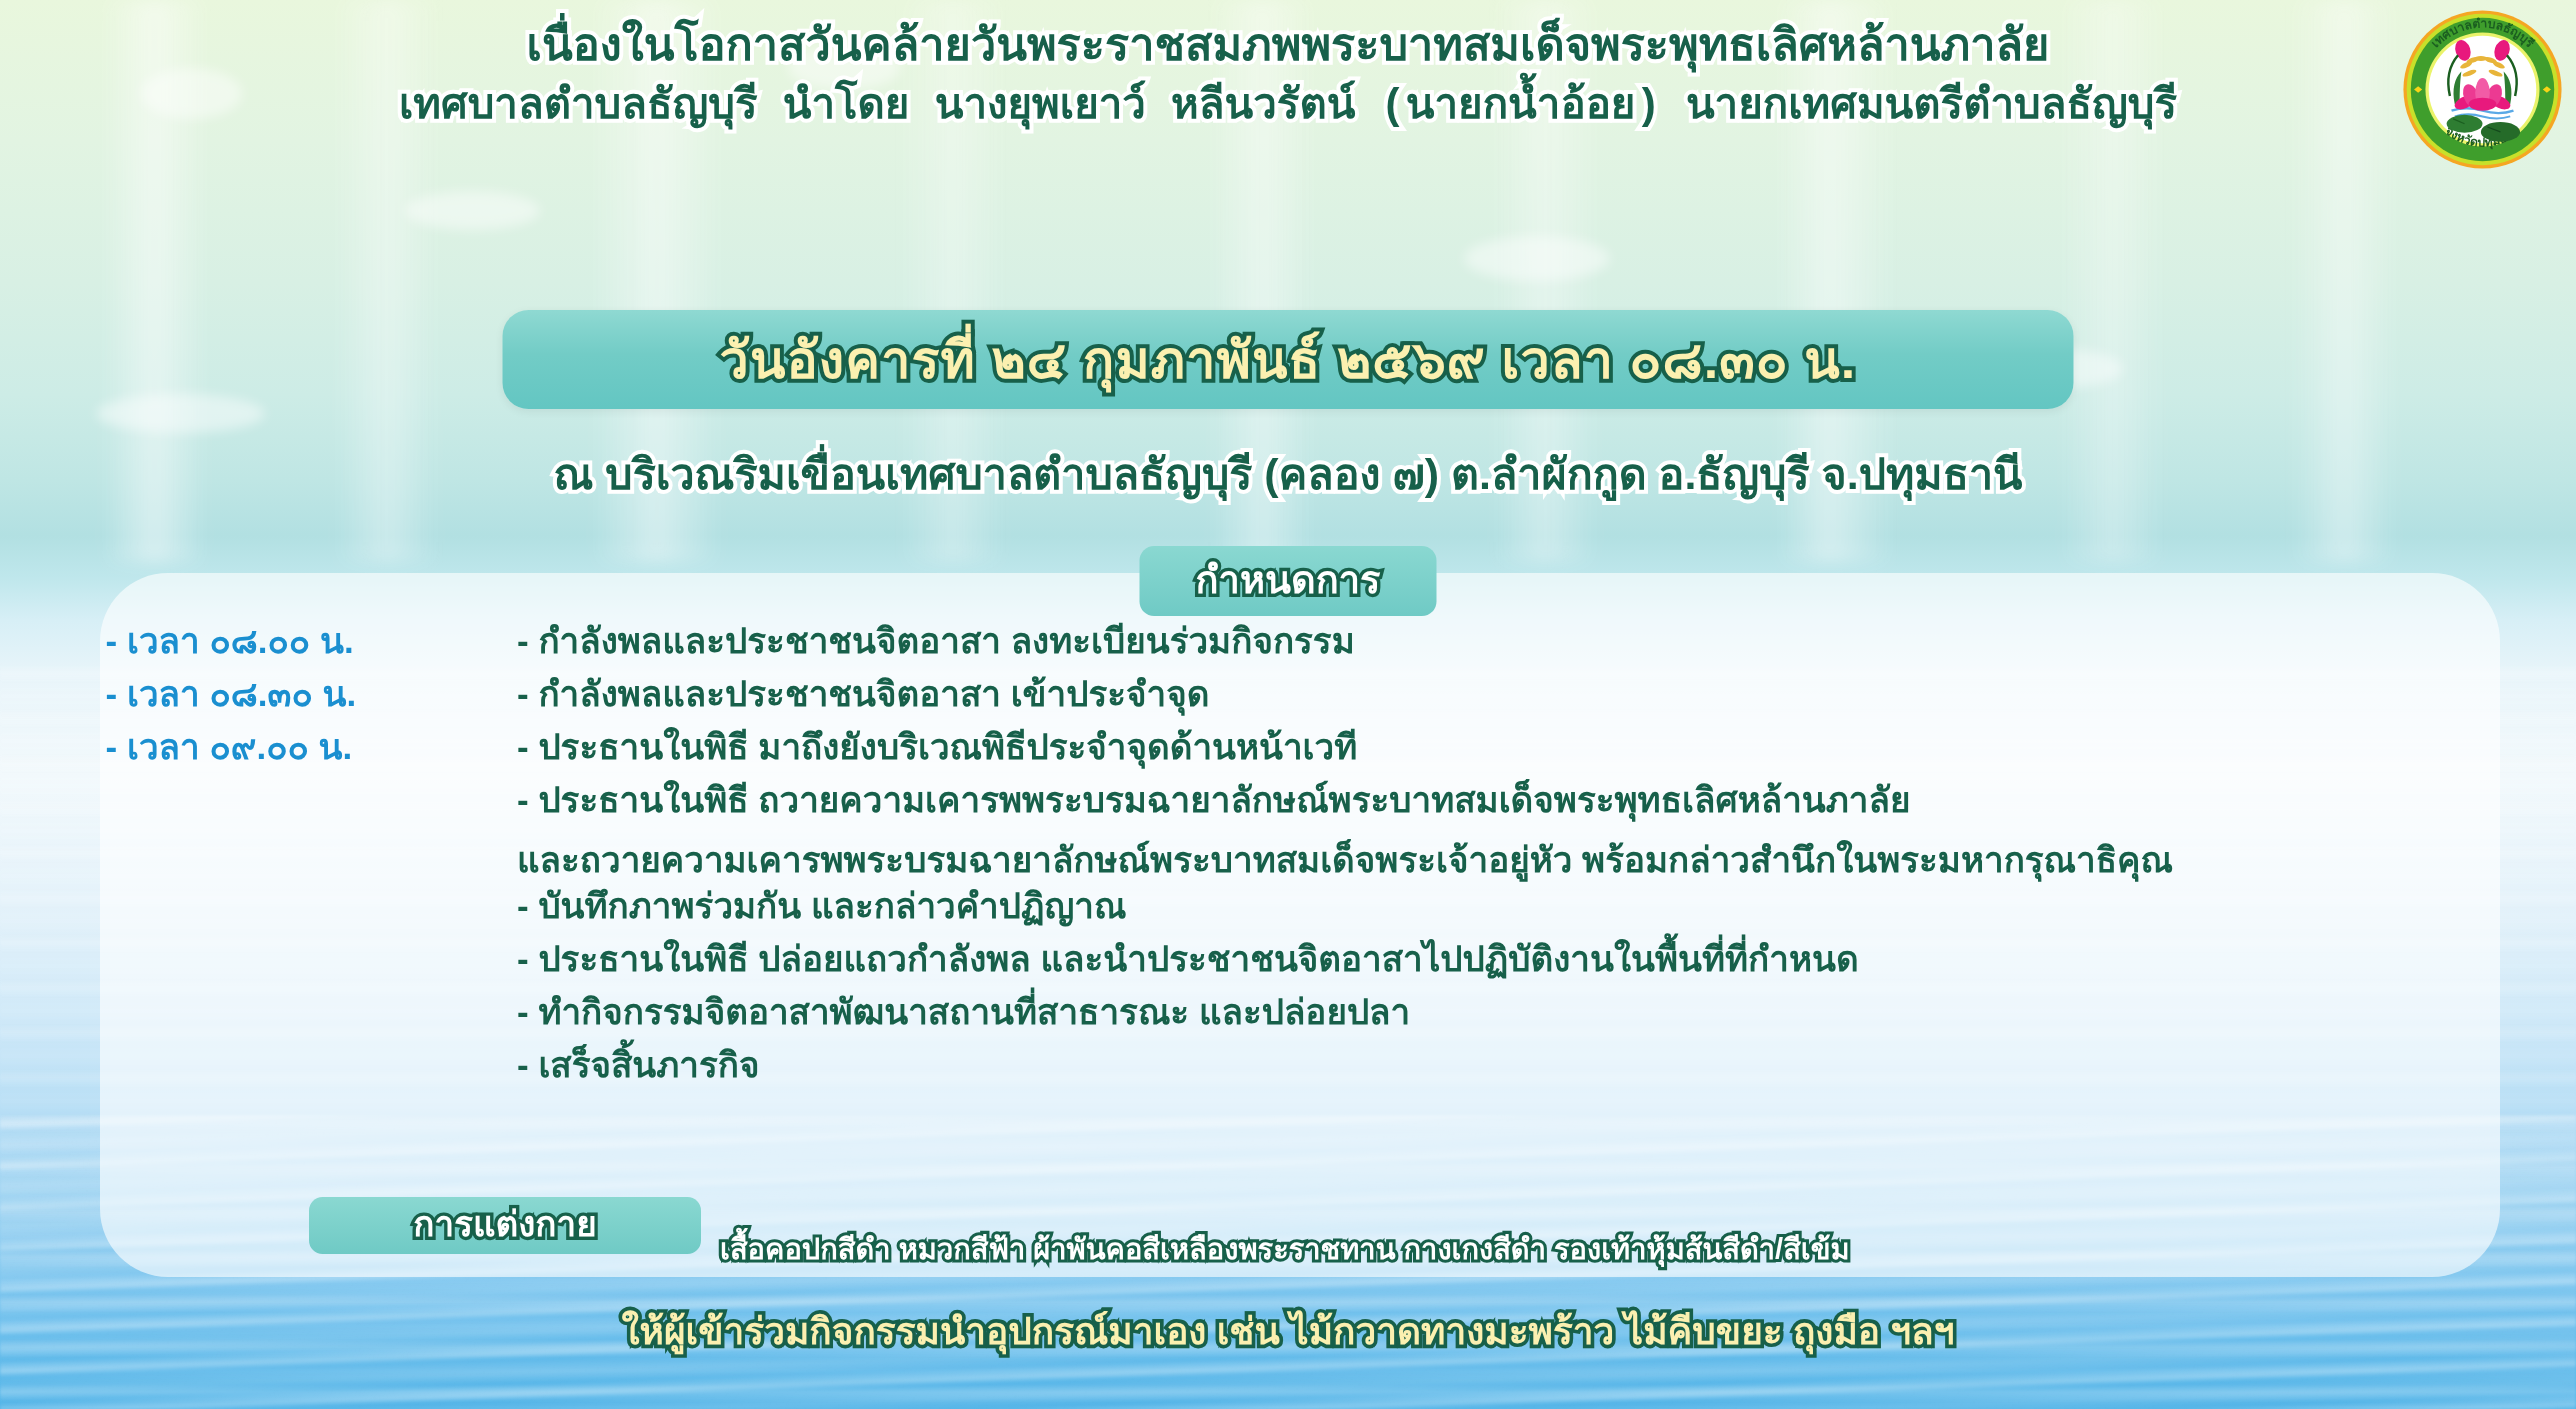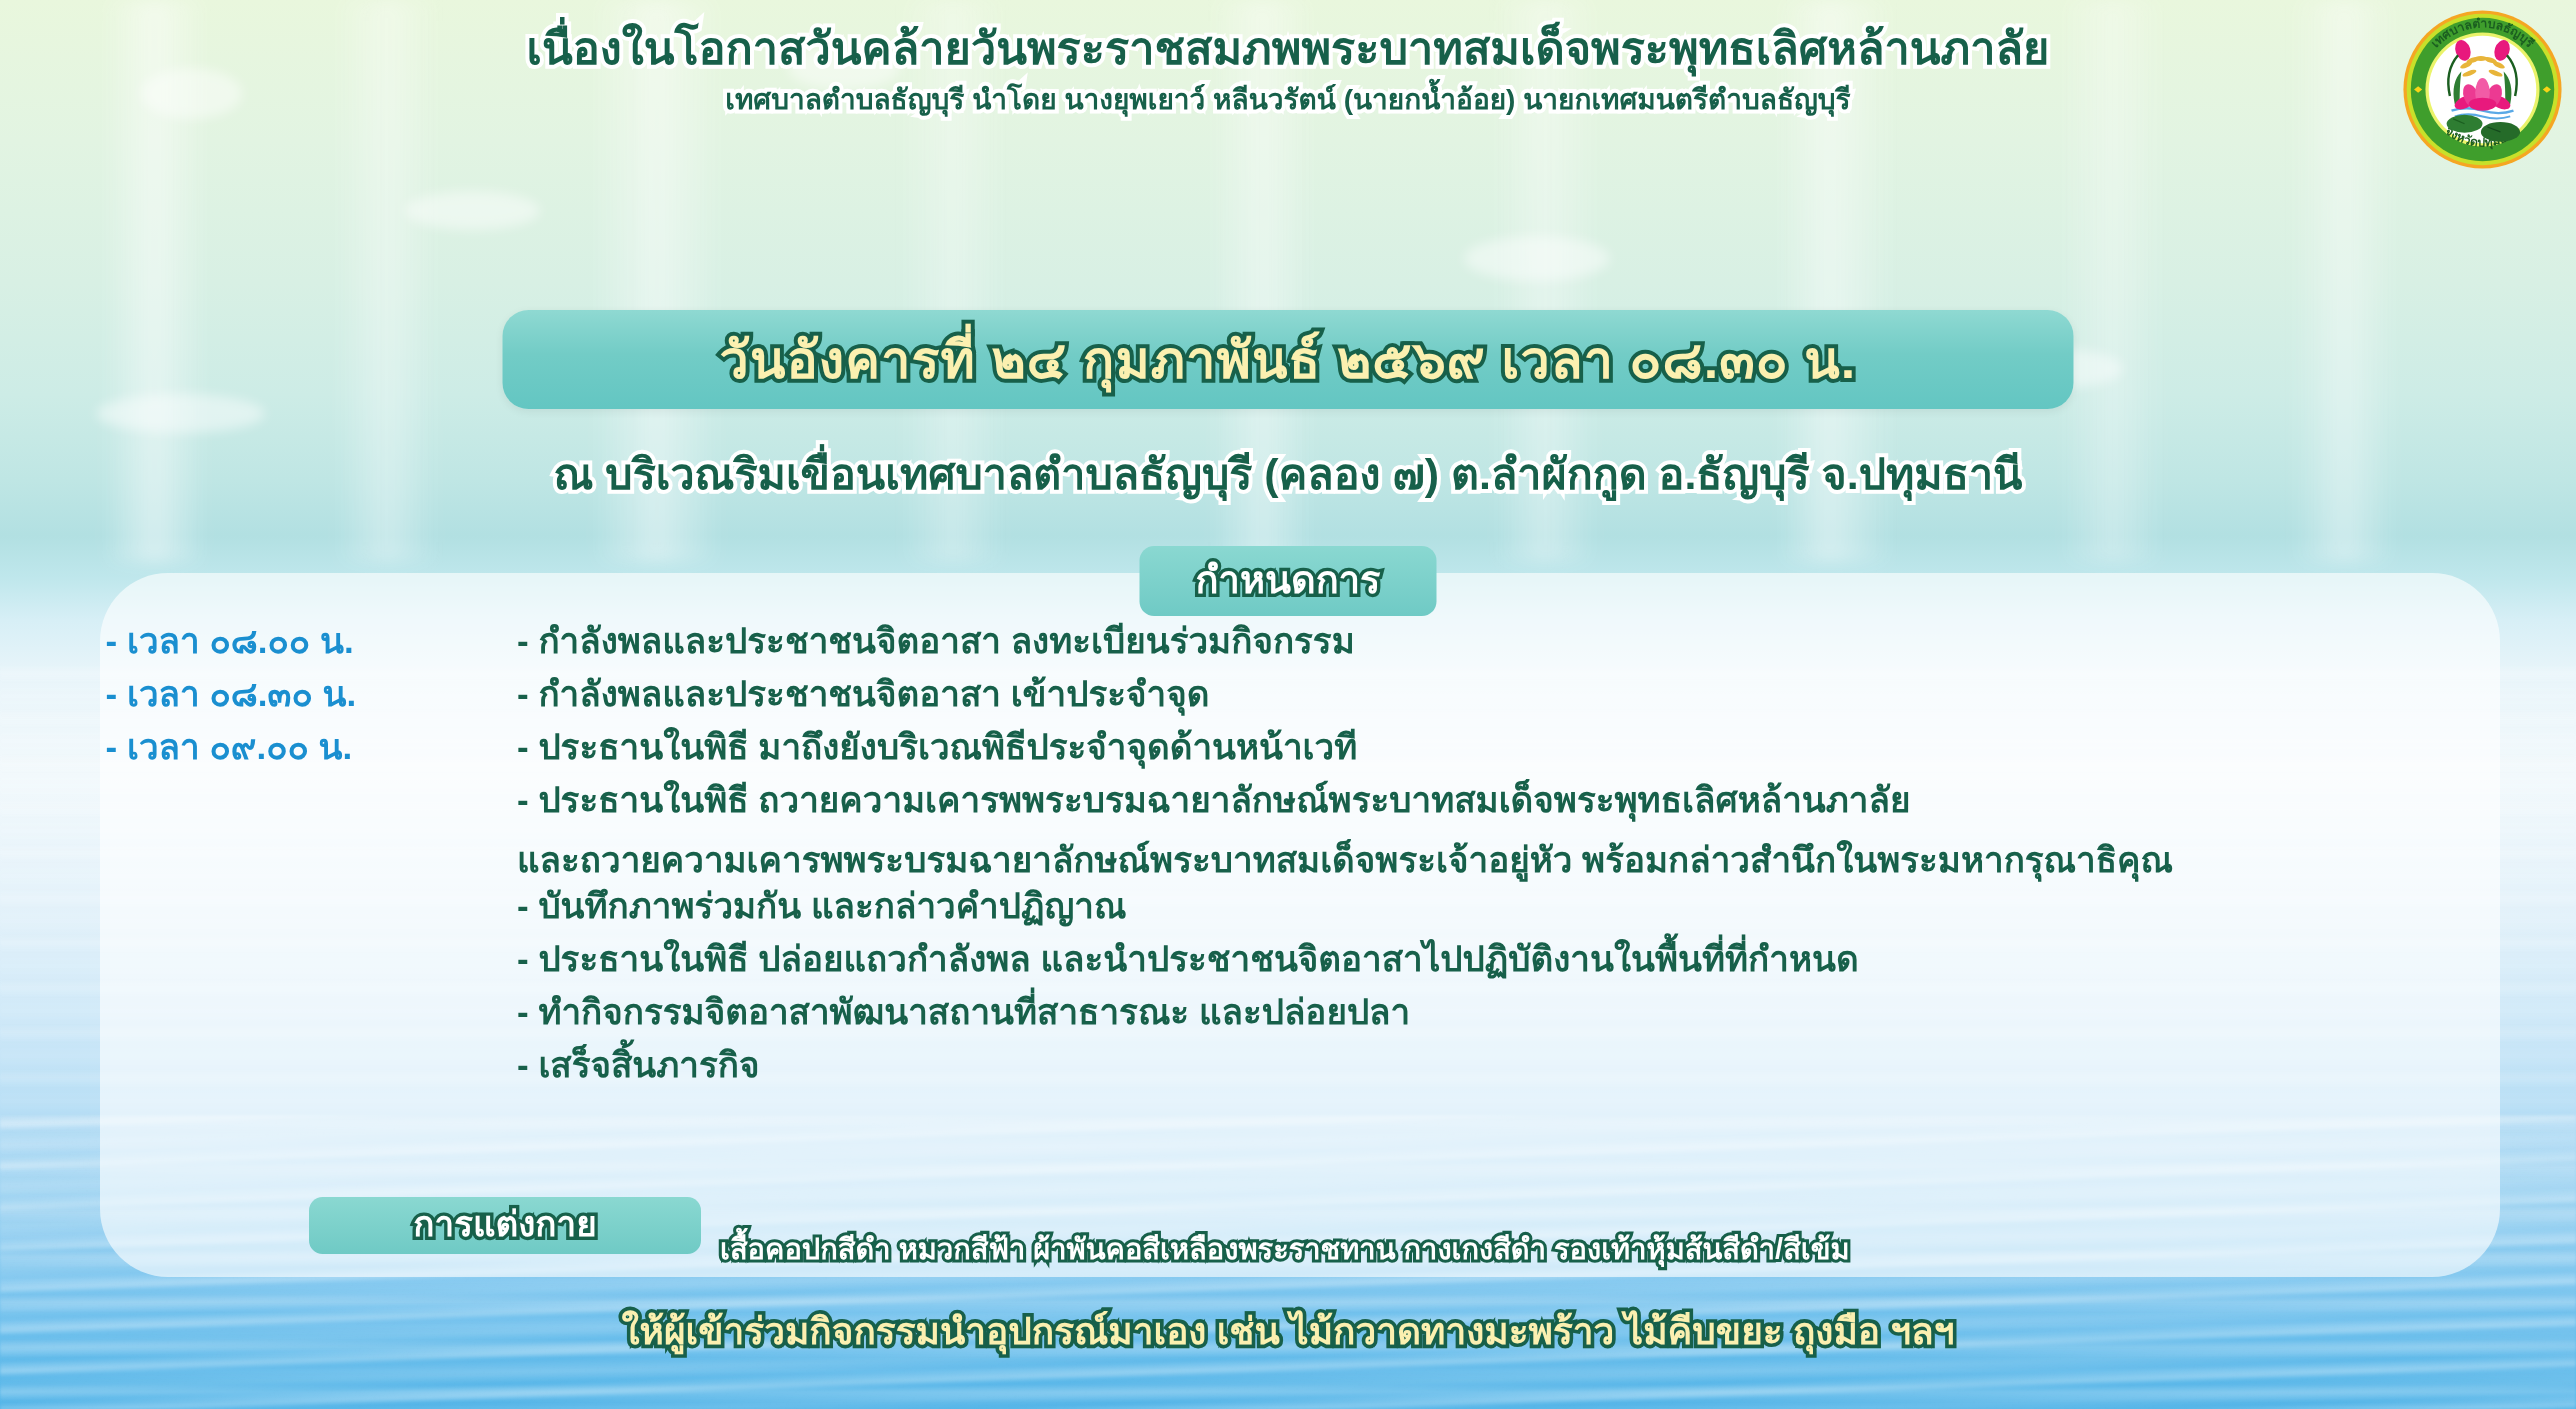--- a/index.html
+++ b/index.html
@@ -91,28 +91,29 @@
   
   .logo-wrap{
     position:absolute; top:8px; right:12.4px; width:163px; height:163px;
   }
   .logo-wrap svg{ width:100%; height:100%; display:block; }
 
   
   .header{
     position:absolute; top:26px; left:0; width:2576px;
     text-align:center;
+    font-family:Liberation Mono, monospace;
   }
   .hline{
     font-size:43px; line-height:1.0; font-weight:700;
     letter-spacing:0px; white-space:nowrap;
     margin-bottom:14.6px;
   }
   .hline.l1{ font-size:45px; }
-  .hline.l2{ font-size:28px; }
+  .hline.l2{ font-size:42px; }
   .hline.l3{ font-size:42px; }
 
   
   .date-banner{
     position:absolute; top:302px; left:50%; transform:translateX(-50%);
     width:1571px; height:99px;
     border-radius:26px;
     background:linear-gradient(180deg,#8fd9d2 0%,#72ccc6 45%,#63c6c2 100%);
     box-shadow:0 2.3px 8px rgba(0,0,0,.06);
     display:flex; align-items:center; justify-content:center;margin-top:8px;

